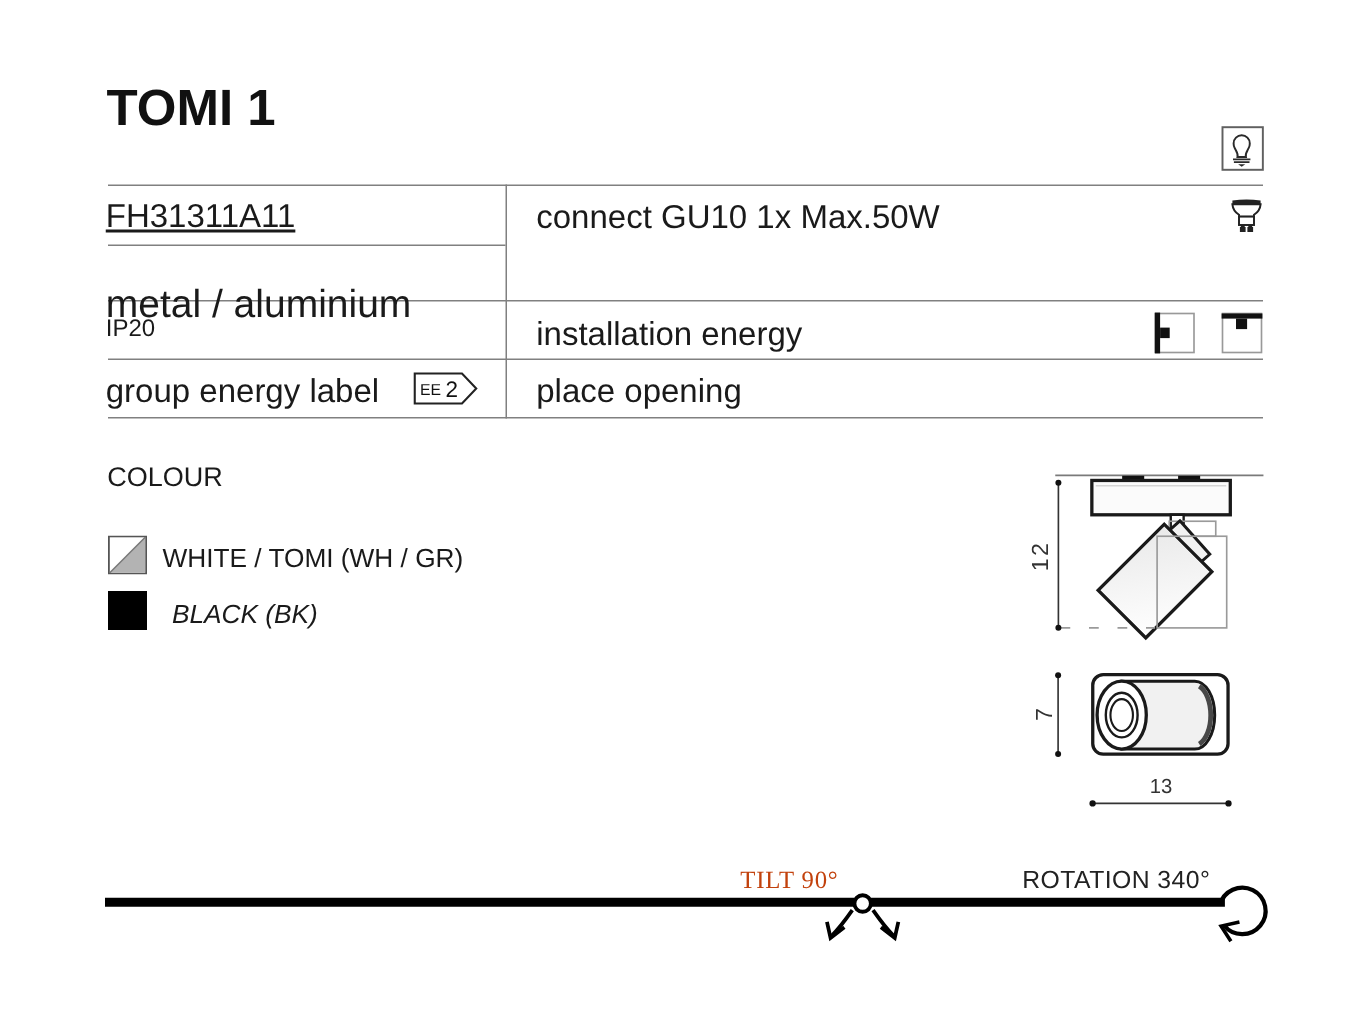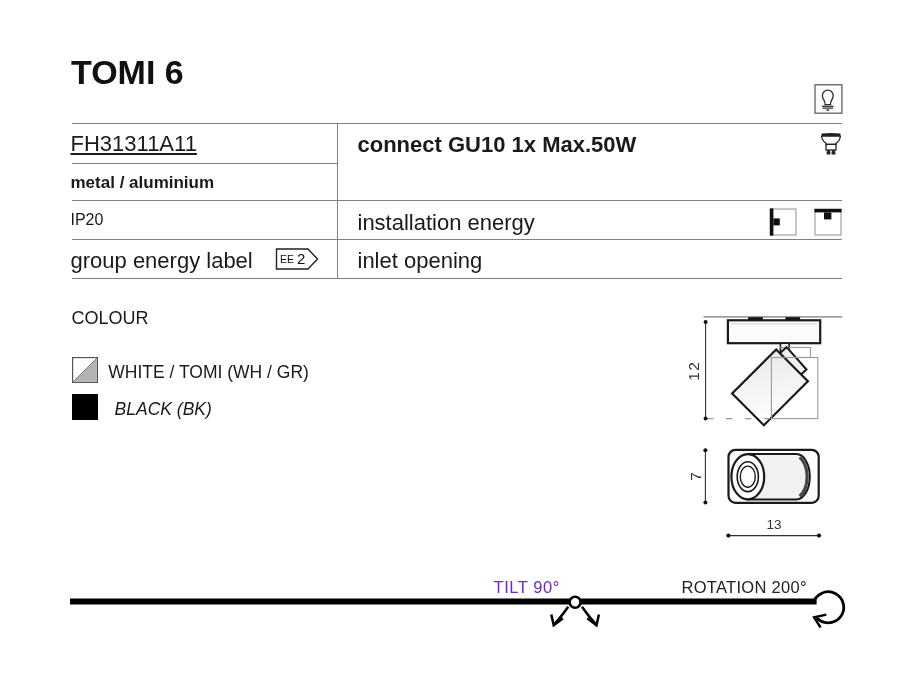--- a/index.html
+++ b/index.html
@@ -5,21 +5,21 @@
   html,body{margin:0;padding:0;background:#fff;}
   #page{position:relative;width:900px;height:675px;background:#fff;overflow:hidden;
         font-family:"Liberation Sans",sans-serif;color:#1a1a1a;}
   .t{position:absolute;white-space:nowrap;line-height:1;}
   .hl{position:absolute;background:#808080;height:1px;}
 </style>
 </head>
 <body>
 <div id="page">
 
-  <div class="t" style="left:71px;top:55.4px;font-size:34px;font-weight:bold;color:#111;">TOMI 6</div>
+  <div class="t" style="left:71px;top:55.4px;font-size:34px;font-weight:bold;color:#111;">TOMI 1</div>
 
 
   <svg style="position:absolute;left:814.4px;top:83.9px;" width="30" height="31" viewBox="0 0 30 31">
     <rect x="1" y="0.8" width="26.9" height="28.4" fill="#fff" stroke="#606060" stroke-width="1.3"></rect>
     <path d="M11 20.6 C11.6 18.2 10 16.5 9.1 14.6 C8.6 13.6 8.4 12.7 8.4 11.6 A5.4 5.4 0 1 1 19.2 11.6 C19.2 12.7 19 13.6 18.5 14.6 C17.6 16.5 16 18.2 16.6 20.6 Z" fill="none" stroke="#2a2a2a" stroke-width="1.3"></path>
     <line x1="8" y1="22.3" x2="19.6" y2="22.3" stroke="#2a2a2a" stroke-width="1.2"></line>
     <line x1="8.6" y1="24.1" x2="19" y2="24.1" stroke="#2a2a2a" stroke-width="1.2"></line>
     <path d="M11.4 25.5 L16.2 25.5 L13.8 27.2 Z" fill="#2a2a2a"></path>
   </svg>
 
@@ -30,31 +30,31 @@
   <div class="hl" style="left:72px;top:199.5px;width:770px;"></div>
 
   <div class="hl" style="left:72px;top:238.7px;width:770px;"></div>
 
   <div class="hl" style="left:72px;top:277.9px;width:770px;"></div>
 
   <div style="position:absolute;left:336.5px;top:123px;width:1px;height:155.9px;background:#808080;"></div>
 
   <div class="t" style="left:70.5px;top:133px;font-size:22px;text-decoration:underline;">FH31311A11</div>
 
-  <div class="t" style="left:70.5px;top:174px;font-size:17px;font-weight:bold;">metal / aluminium</div>
+  <div class="t" style="left:70.5px;top:189px;font-size:26px;">metal / aluminium</div>
 
   <div class="t" style="left:70.5px;top:212.2px;font-size:16px;">IP20</div>
 
   <div class="t" style="left:70.5px;top:249.6px;font-size:22px;">group energy label</div>
 
-  <div class="t" style="left:357.5px;top:133.5px;font-size:22px;font-weight:bold;">connect GU10 1x Max.50W</div>
+  <div class="t" style="left:357.5px;top:133.5px;font-size:22px;">connect GU10 1x Max.50W</div>
 
   <div class="t" style="left:357.5px;top:212.2px;font-size:22px;">installation energy</div>
 
-  <div class="t" style="left:357.5px;top:249.6px;font-size:22px;">inlet opening</div>
+  <div class="t" style="left:357.5px;top:249.6px;font-size:22px;">place opening</div>
 
   <svg style="position:absolute;left:275px;top:248px;" width="45" height="22" viewBox="0 0 45 22">
     <path d="M1.5 1 H33 L42.5 11 L33 21 H1.5 Z" fill="#fff" stroke="#222" stroke-width="1.4"></path>
     <text x="5" y="15" font-family="Liberation Sans,sans-serif" font-size="10.5" fill="#111">EE</text>
     <text x="22" y="16.4" font-family="Liberation Sans,sans-serif" font-size="15" fill="#111">2</text>
   </svg>
 
   <svg style="position:absolute;left:819.5px;top:132px;" width="22" height="24" viewBox="0 0 22 24">
     <path d="M1.6 1.6 Q11 0.4 20.4 1.6 L20.4 4.2 L1.6 4.2 Z" fill="#222"></path>
     <path d="M1.6 4.2 Q2 8.6 6 11.2 L6 12.4 L16 12.4 L16 11.2 Q20 8.6 20.4 4.2 Z" fill="#fff" stroke="#222" stroke-width="1.3"></path>
@@ -144,23 +144,23 @@
 
     <text x="697.3" y="476.4" transform="rotate(-90 697.3 476.4)" text-anchor="middle" dominant-baseline="middle" font-family="Liberation Sans,sans-serif" font-size="15.5" fill="#333">7</text>
 
     <line x1="728.4" y1="535.6" x2="819" y2="535.6" stroke="#333" stroke-width="1.1"></line>
     <circle cx="728.4" cy="535.6" r="2.1" fill="#111"></circle>
     <circle cx="819" cy="535.6" r="2.1" fill="#111"></circle>
 
     <text x="774" y="528.5" text-anchor="middle" font-family="Liberation Sans,sans-serif" font-size="13.5" fill="#333">13</text>
   </svg>
 
-  <div class="t" style="left:493.5px;top:578.5px;font-size:16.5px;letter-spacing:0.55px;color:#6d28d9;">TILT 90°</div>
+  <div class="t" style="left:493.5px;top:578.5px;font-size:16.5px;letter-spacing:0.55px;color:#c2410c;font-family:Liberation Serif, serif;">TILT 90°</div>
 
-  <div class="t" style="left:681.5px;top:578.5px;font-size:16.5px;letter-spacing:0.3px;color:#222;">ROTATION 200°</div>
+  <div class="t" style="left:681.5px;top:578.5px;font-size:16.5px;letter-spacing:0.3px;color:#222;">ROTATION 340°</div>
 
   <svg style="position:absolute;left:0px;top:560px;" width="900" height="115" viewBox="0 560 900 115">
 
     <rect x="70" y="598.5" width="746.6" height="6" fill="#000"></rect>
 
     <circle cx="575.1" cy="602.3" r="5.5" fill="#fff" stroke="#000" stroke-width="2.6"></circle>
 
     <path d="M568.2 606.8 Q560 618.5 553.8 624.6" fill="none" stroke="#000" stroke-width="2.5"></path>
     <path d="M551.3 614.6 L553.7 625.3 L562.9 618.2" fill="none" stroke="#000" stroke-width="2.5" stroke-linejoin="miter"></path>
 

